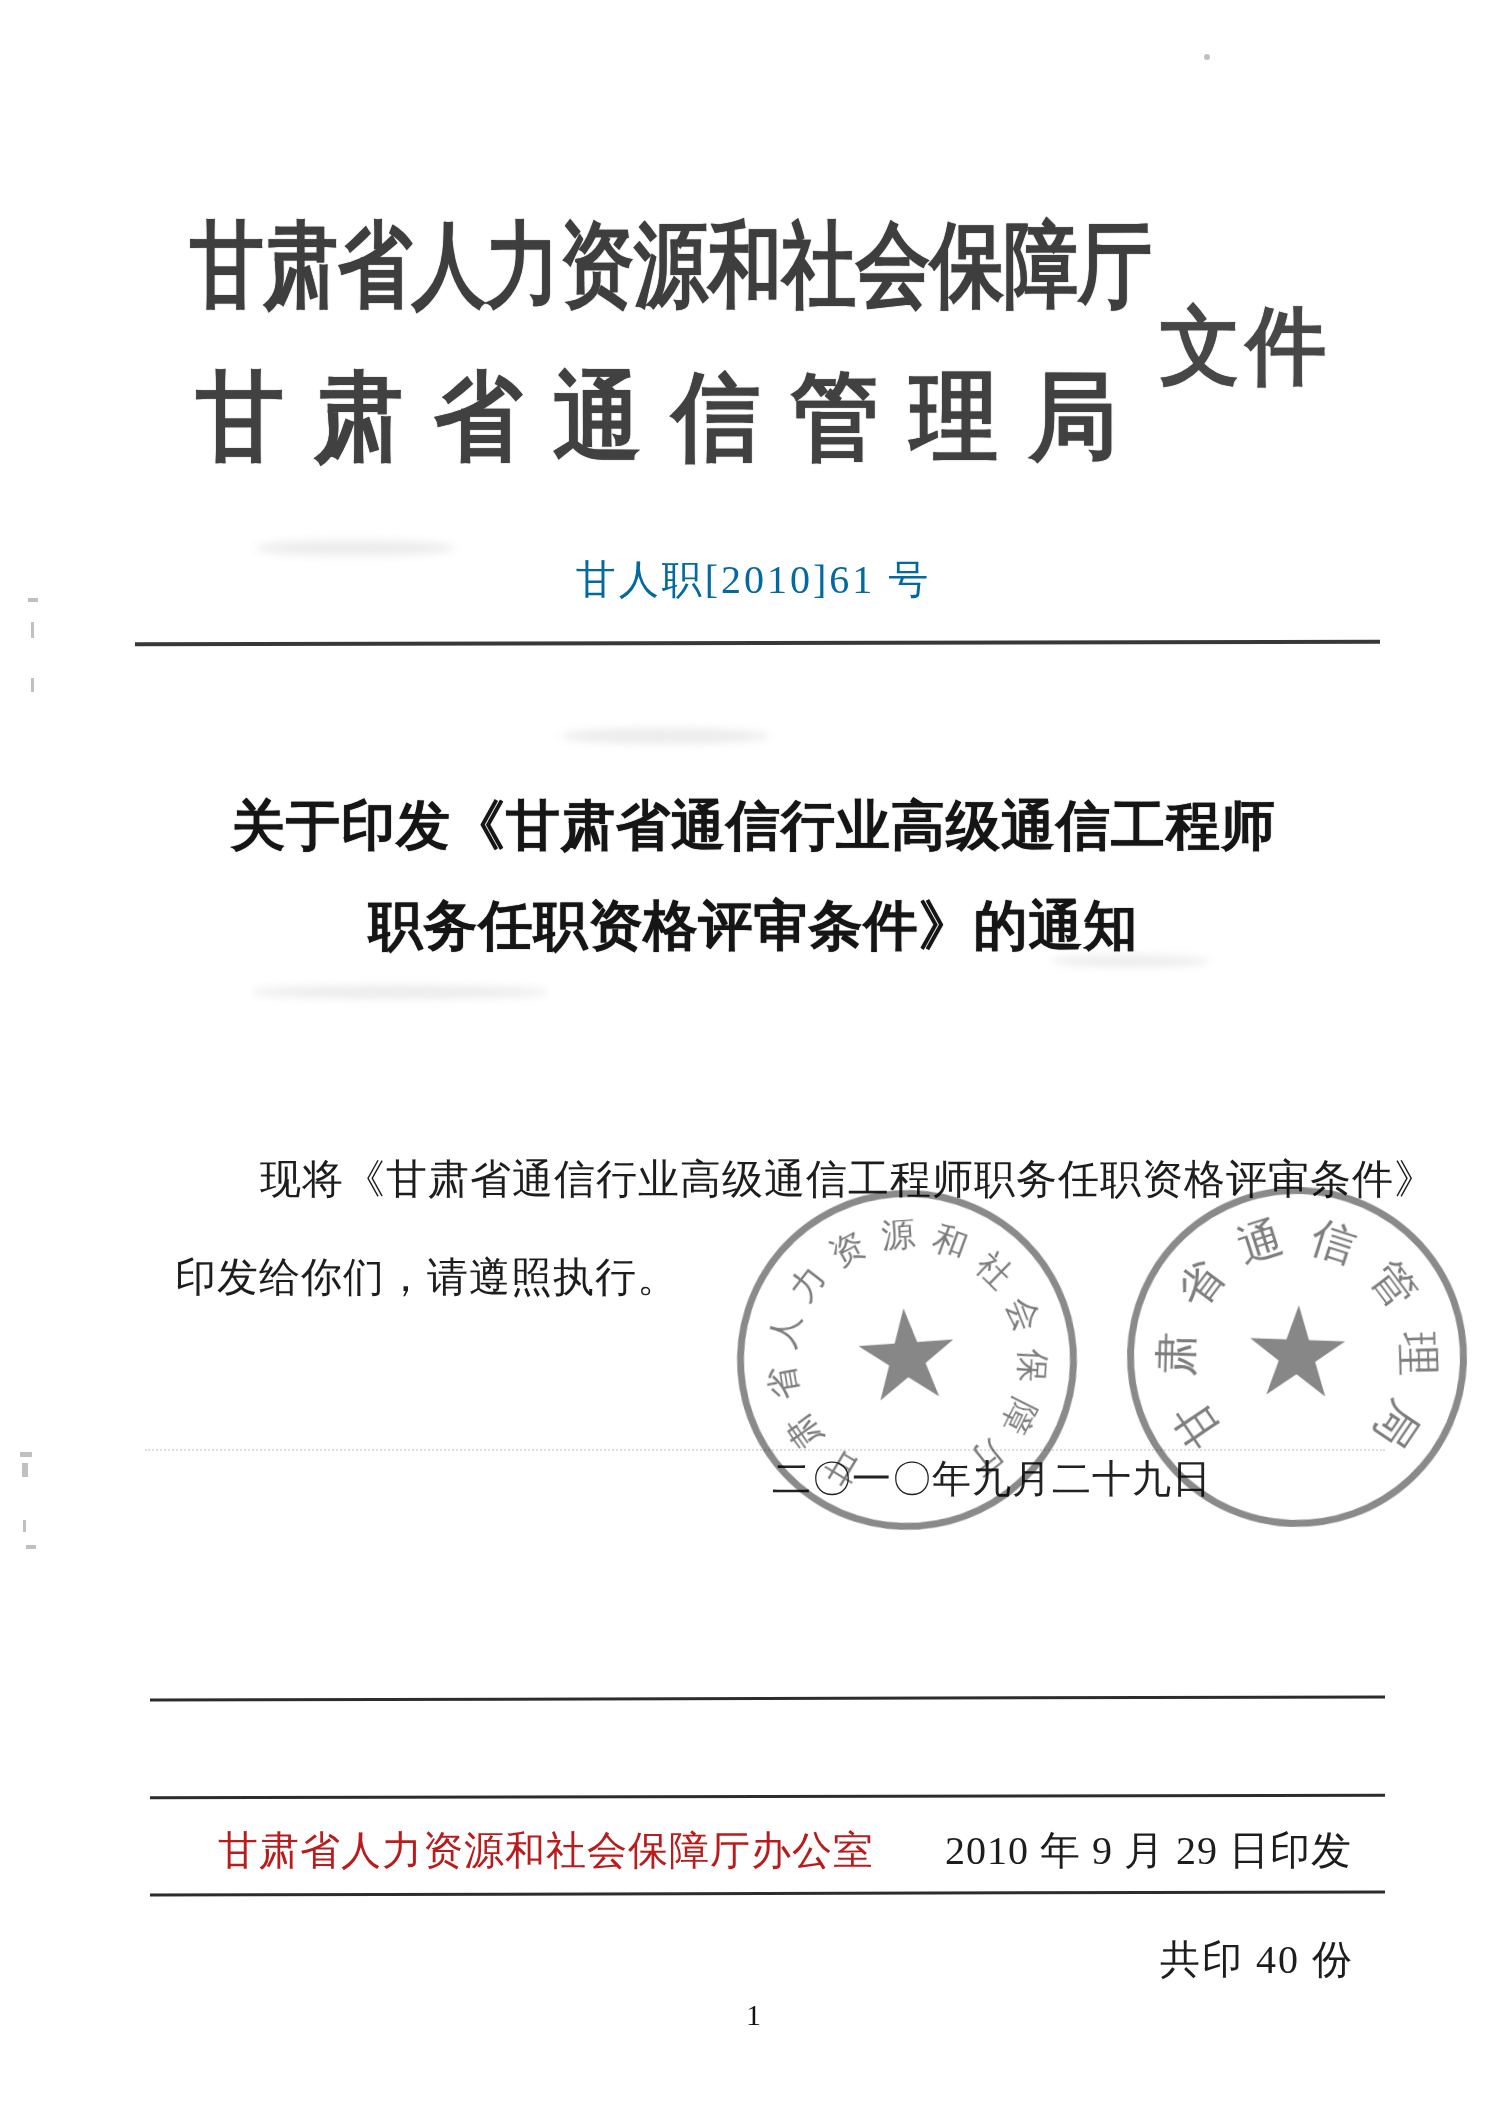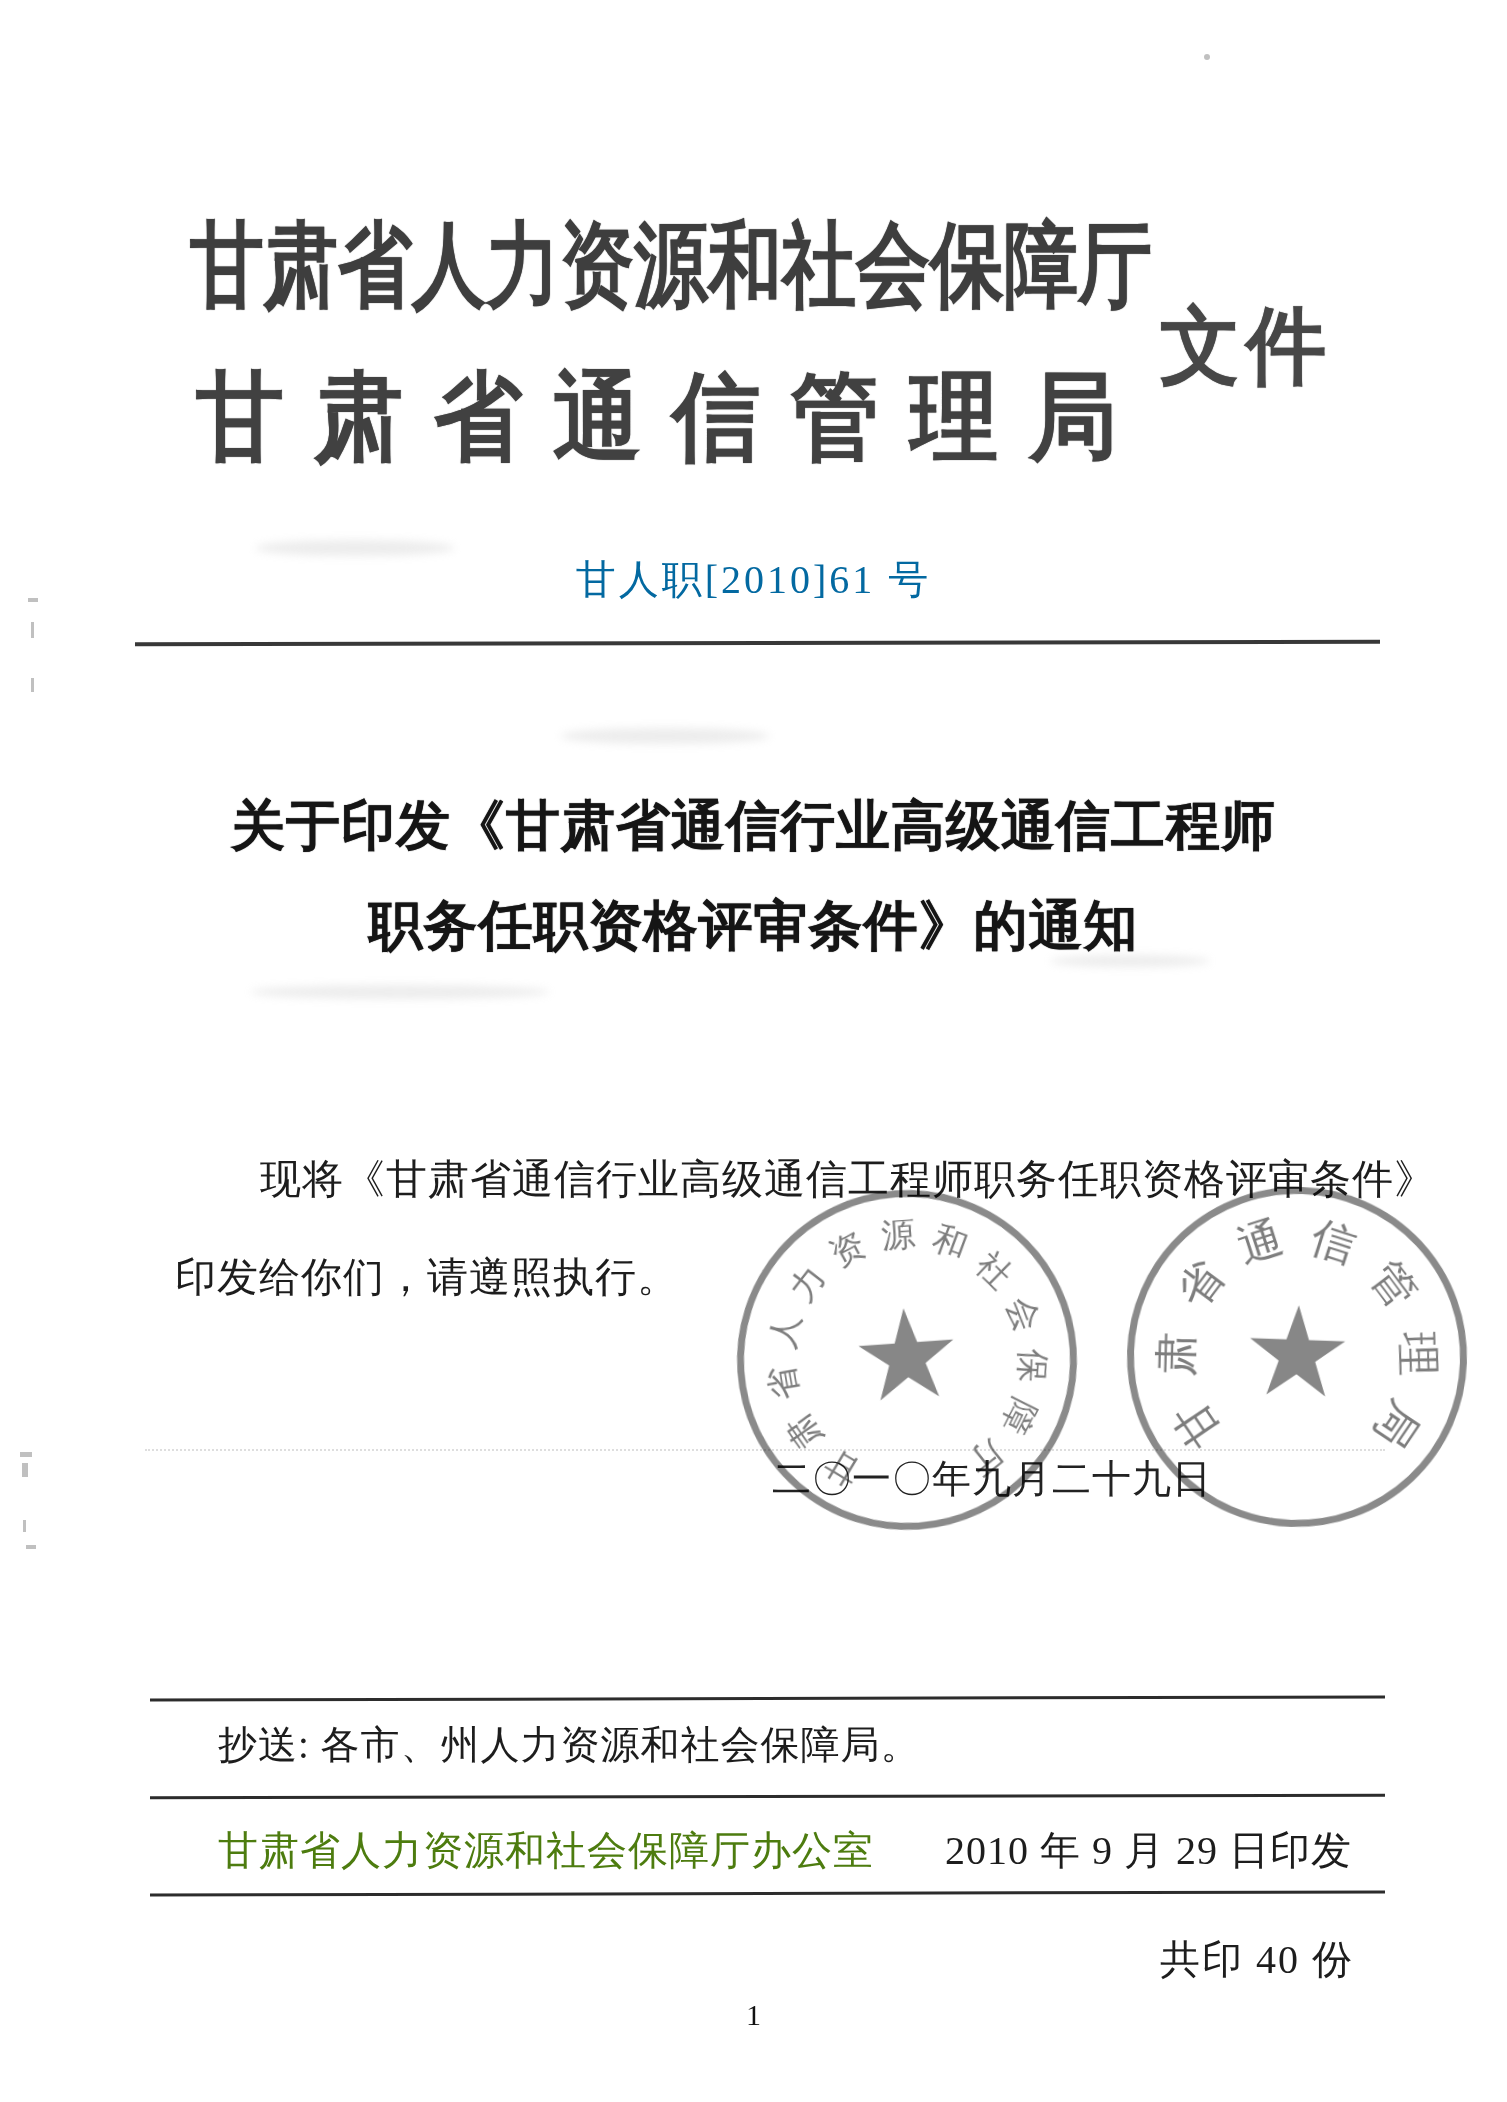--- a/index.html
+++ b/index.html
@@ -79,21 +79,21 @@
     position:absolute;left:50%;top:50%;transform:translate(-50%,-54%);
     font-size:124px;line-height:1;color:#767676;
     font-family:"DejaVu Sans", sans-serif;
   }
   
   .rule{position:absolute;left:150px;width:1235px;height:3px;background:#2c2c2c;}
   .rule1{top:1697px;transform:rotate(-0.15deg);}
   .rule2{top:1795px;transform:rotate(-0.12deg);}
   .rule3{top:1892px;transform:rotate(-0.15deg);}
   .cc{position:absolute;left:218px;top:1718px;white-space:nowrap;font-size:39px;color:#1d1d1d;letter-spacing:1px;}
-  .issuer{position:absolute;left:218px;top:1823px;white-space:nowrap;font-size:40px;color:#4d7c0f;letter-spacing:1px;}
+  .issuer{position:absolute;left:218px;top:1823px;white-space:nowrap;font-size:40px;color:#b91c1c;letter-spacing:1px;}
   .printdate{position:absolute;left:945px;top:1823px;white-space:nowrap;font-size:40px;color:#1d1d1d;letter-spacing:1px;}
   .copies{position:absolute;left:1160px;top:1932px;white-space:nowrap;font-size:40px;color:#1d1d1d;letter-spacing:2px;}
   .pagenum{position:absolute;left:0;top:1998px;width:100%;text-align:center;font-size:30px;color:#111;}
   
   .speck{position:absolute;background:#8d8d8d;opacity:.55;}
   .smudge{position:absolute;background:#bdbdbd;filter:blur(4px);opacity:.28;border-radius:50%;}
 </style>
 </head>
 <body>
 
@@ -137,21 +137,20 @@
       <span class="stamp-char" style="transform: rotate(-90.5714deg) translateY(-121px);">肃</span>
       <span class="stamp-char" style="transform: rotate(-55.1429deg) translateY(-121px);">省</span>
       <span class="stamp-char" style="transform: rotate(-19.7143deg) translateY(-121px);">通</span>
       <span class="stamp-char" style="transform: rotate(15.7143deg) translateY(-121px);">信</span>
       <span class="stamp-char" style="transform: rotate(51.1429deg) translateY(-121px);">管</span>
       <span class="stamp-char" style="transform: rotate(86.5714deg) translateY(-121px);">理</span>
       <span class="stamp-char" style="transform: rotate(122deg) translateY(-121px);">局</span>
     </div>
 
   <div class="rule rule1"></div>
-  <div class="cc">抄送: 各市、州人力资源和社会保障局。</div>
   <div class="rule rule2"></div>
   <div class="issuer">甘肃省人力资源和社会保障厅办公室</div>
   <div class="printdate">2010 年 9 月 29 日印发</div>
   <div class="rule rule3"></div>
   <div class="copies">共印 40 份</div>
   <div class="pagenum">1</div>
 
   <div class="speck" style="left:28px;top:598px;width:10px;height:4px;"></div>
   <div class="speck" style="left:31px;top:622px;width:3px;height:16px;"></div>
   <div class="speck" style="left:31px;top:678px;width:3px;height:14px;"></div>

